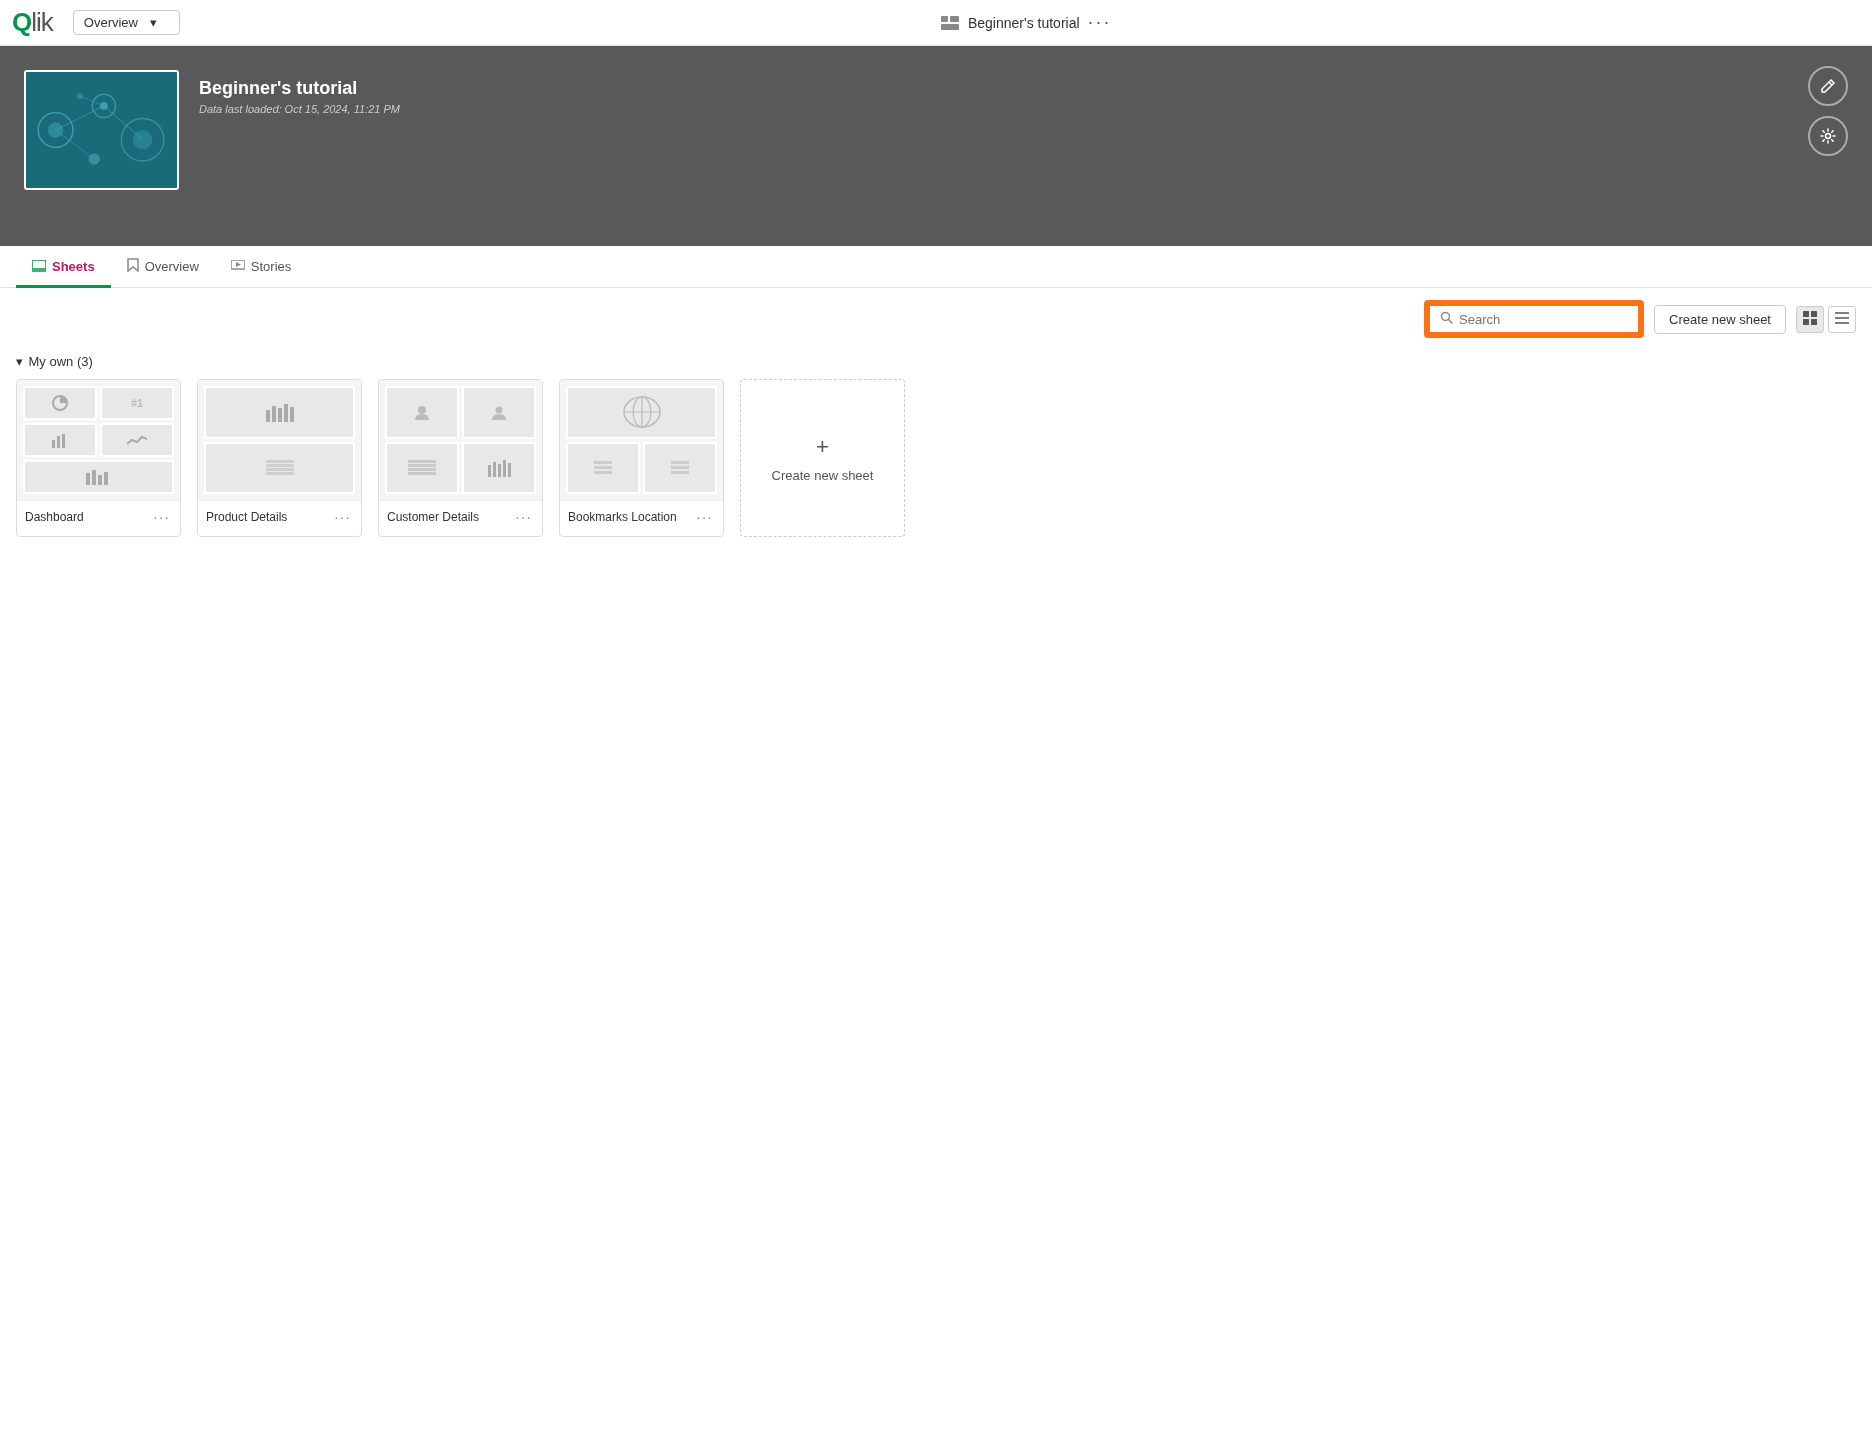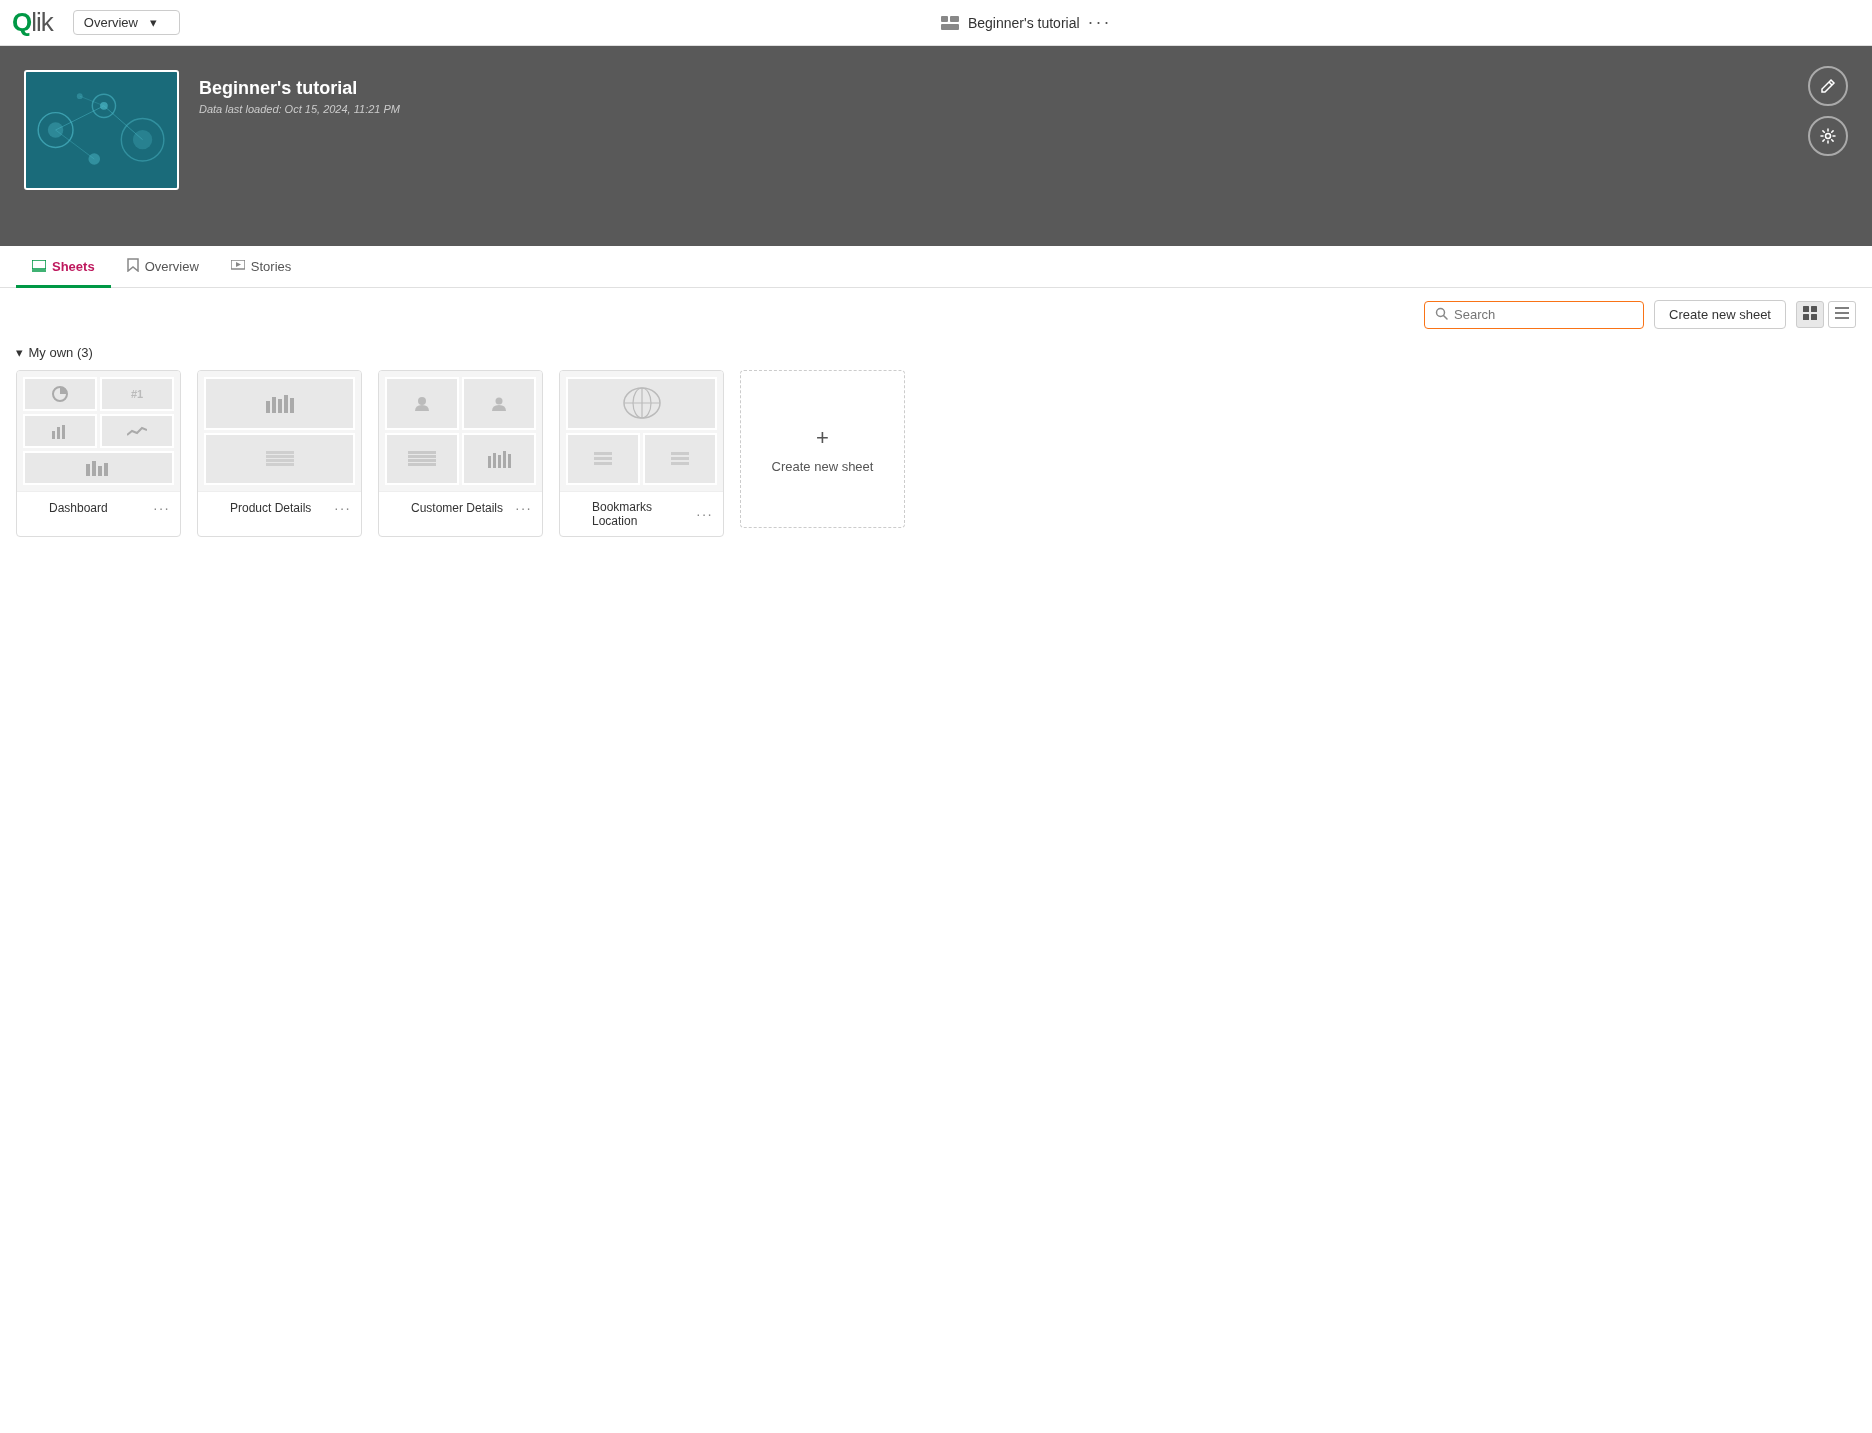--- a/index.html
+++ b/index.html
@@ -149,21 +149,21 @@
       display: flex;
       align-items: center;
       justify-content: flex-end;
       padding: 12px 16px;
       gap: 10px;
       background: #fff;
     }
     .search-box {
       display: flex;
       align-items: center;
-      border: 1px solid #f97316;
+      border: 6px solid #f97316;
       border-radius: 4px;
       padding: 5px 10px;
       gap: 6px;
       width: 220px;
       background: #fff;
     }
     .search-box input {
       border: none;
       outline: none;
       font-size: 13px;
@@ -297,21 +297,20 @@
       display: flex;
       align-items: center;
       justify-content: space-between;
       padding: 8px 8px;
       border-top: 1px solid #eee;
     }
     .sheet-card-label {
       font-size: 12px;
       color: #333;
       font-weight: 500;
-      margin-left: 24px;
     }
     .card-more-btn {
       background: none;
       border: none;
       cursor: pointer;
       font-size: 14px;
       color: #888;
       letter-spacing: 1px;
       padding: 0 2px;
     }

